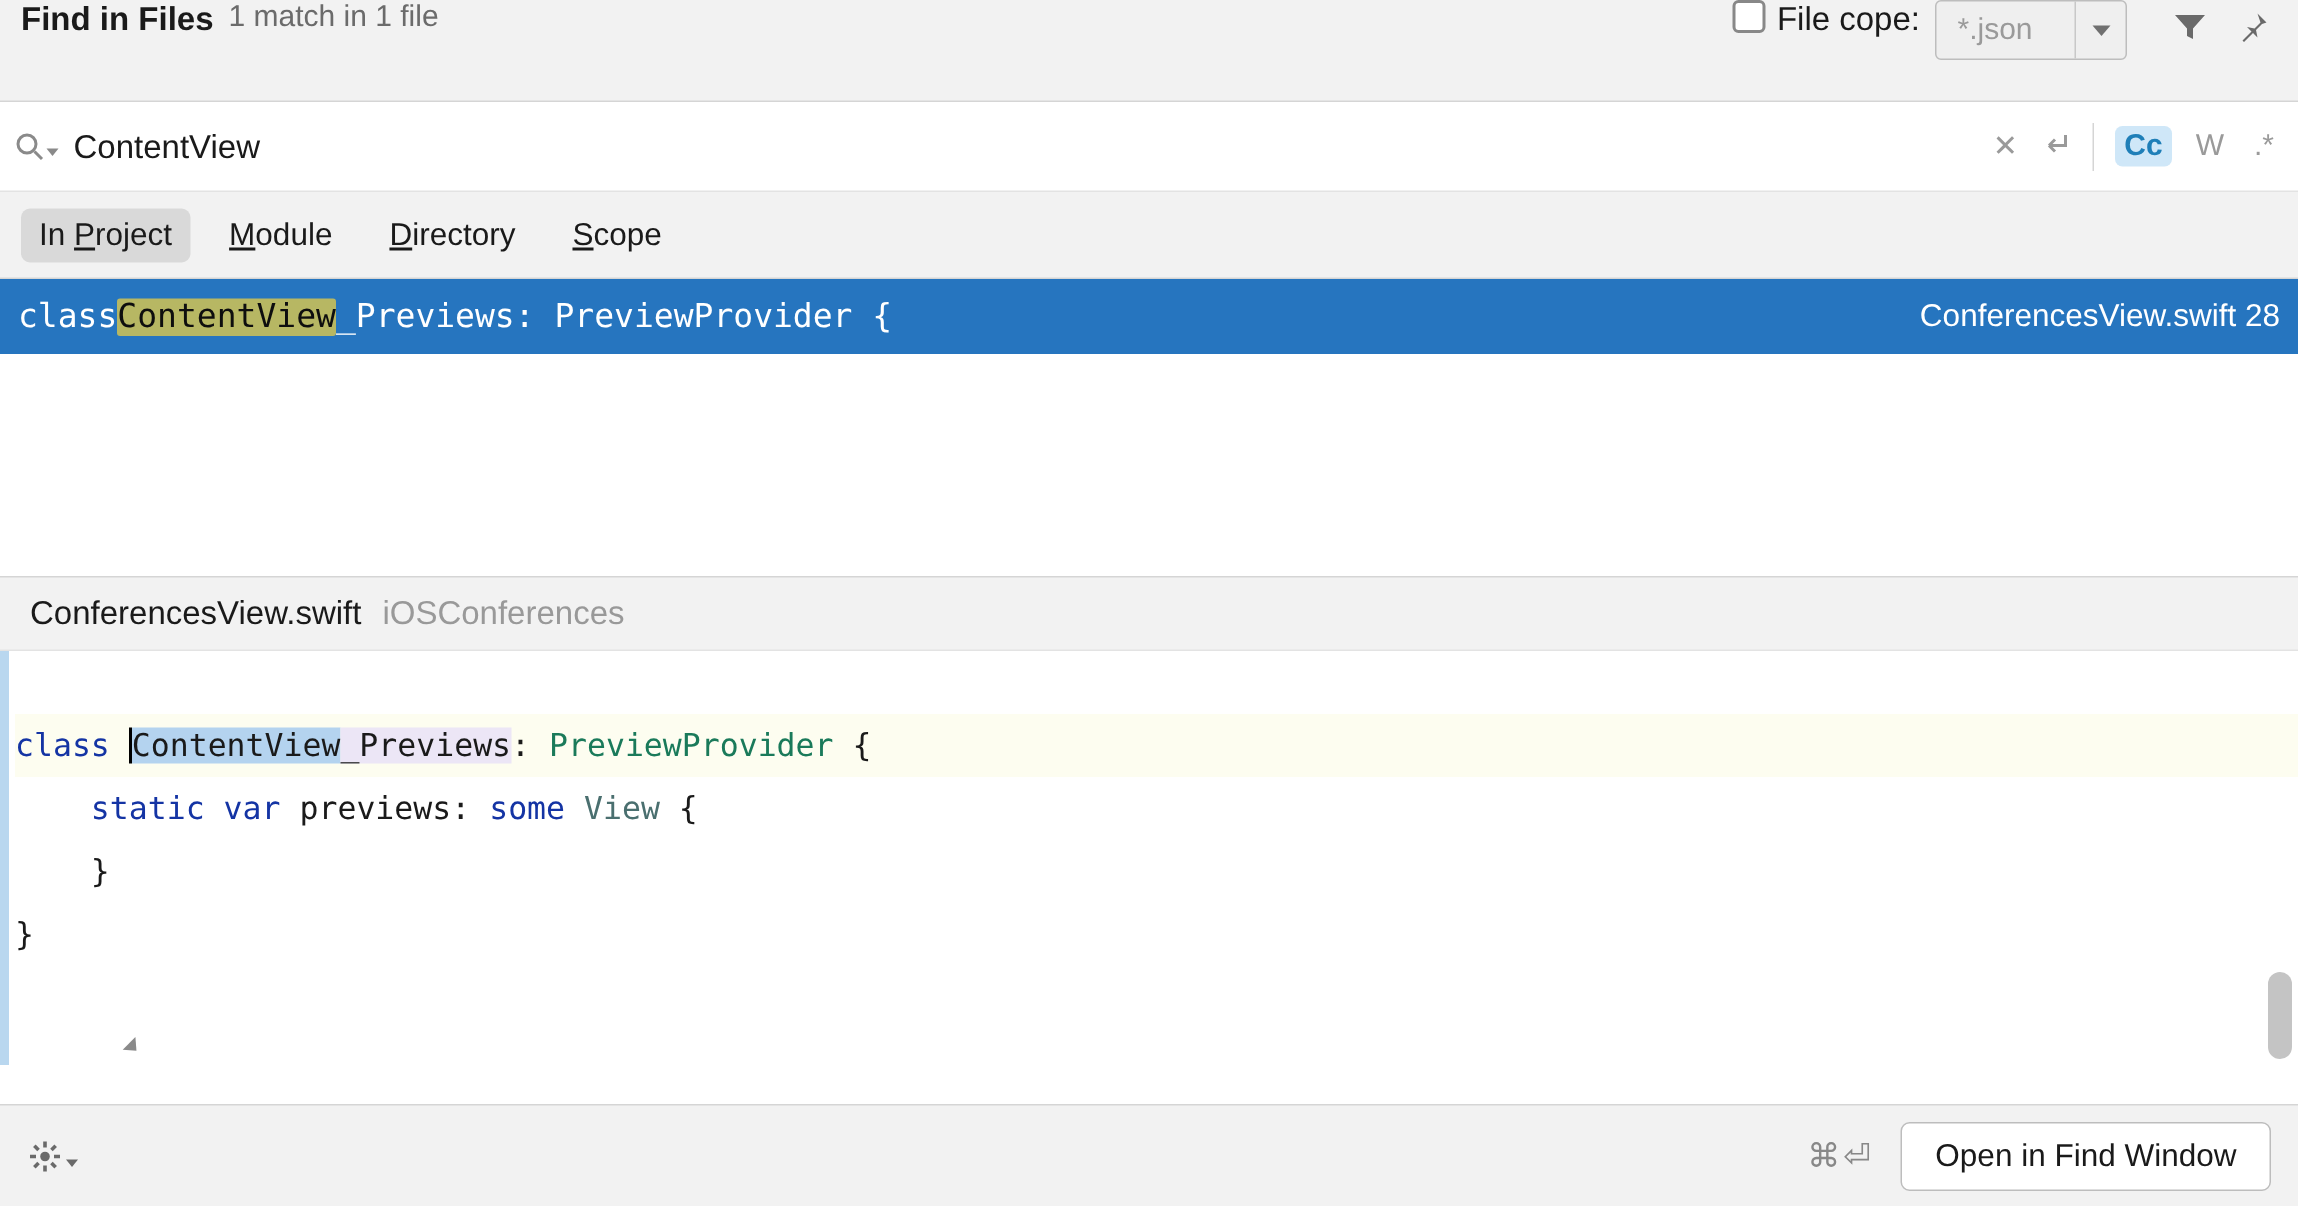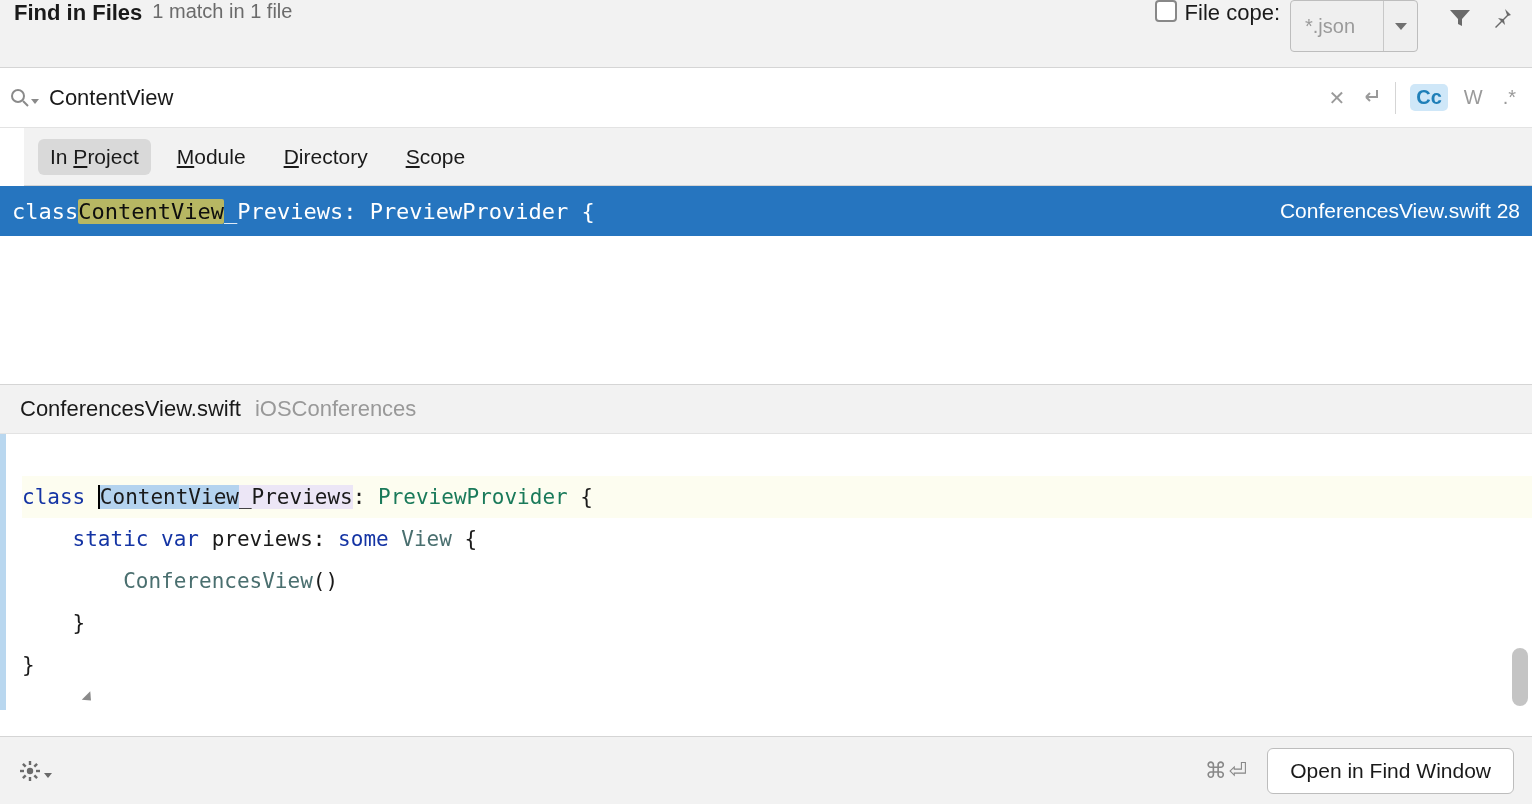--- a/index.html
+++ b/index.html
@@ -46,21 +46,21 @@
   font-size: 22px;
   color: #1a1a1a;
   margin-right: 10px;
 }
 .file-mask-dropdown {
   display: flex;
   align-items: center;
   border: 1px solid #bdbdbd;
   border-radius: 4px;
   background: #efefef;
-  height: 52px;
+  height: 40px;
   margin-right: 18px;
 }
 .file-mask-value {
   padding: 0 14px;
   color: #9a9a9a;
   font-size: 20px;
   min-width: 92px;
 }
 .file-mask-btn {
   width: 34px;
@@ -136,21 +136,20 @@
 
 
 .scope-bar {
   height: 58px;
   background: #f2f2f2;
   border-bottom: 1px solid #d5d5d5;
   display: flex;
   align-items: center;
   padding: 0 14px;
   gap: 14px;
-  margin-left: 24px;
 }
 .scope-tab {
   font-size: 21px;
   color: #1a1a1a;
   padding: 6px 12px;
   border-radius: 6px;
 }
 .scope-tab.active {
   background: #d9d9d9;
 }
@@ -238,21 +237,21 @@
   border-right: 5px solid transparent;
   border-bottom: 8px solid #c06060;
   transform: rotate(20deg);
 }
 .code-strip {
   width: 6px;
   background: #b9d7ef;
 }
 .code-lines {
   flex: 1;
-  padding-left: 16px;
+  padding-left: 4px;
 }
 .code-line {
   height: 42px;
   line-height: 42px;
   white-space: pre;
   position: relative;
 }
 .code-line.current { background: #fdfdf0; }
 
 .kw { color: #1434a4; font-weight: 500; }
@@ -391,21 +390,20 @@
   <span class="preview-file">ConferencesView.swift</span>
   <span class="preview-project">iOSConferences</span>
 </div>
 
 <div class="code-area">
   <div class="code-strip"></div>
   <div class="code-lines" id="code-lines">
       <div class="code-line"></div>
       <div class="code-line current"><span class="kw">class </span><span class="sel-cursor"></span><span class="ident sel-hl">ContentView</span><span class="ident suffix-hl">_Previews</span><span class="punct">: </span><span class="type">PreviewProvider</span><span class="punct"> {</span></div>
       <div class="code-line"><span class="">    </span><span class="kw">static var </span><span class="ident">previews</span><span class="punct">: </span><span class="kw">some </span><span class="dim-type">View</span><span class="punct"> {</span></div>
-      <div class="code-line"><span class="">        </span><span class="dim-type">ConferencesView</span><span class="punct">()</span></div>
       <div class="code-line"><span class="punct">    }</span></div>
       <div class="code-line"><span class="punct">}</span></div>
     </div>
   <div class="fold-tri"></div>
 </div>
 
 <div class="scroll-thumb"></div>
 
 <div class="footer">
   <span class="gear">

